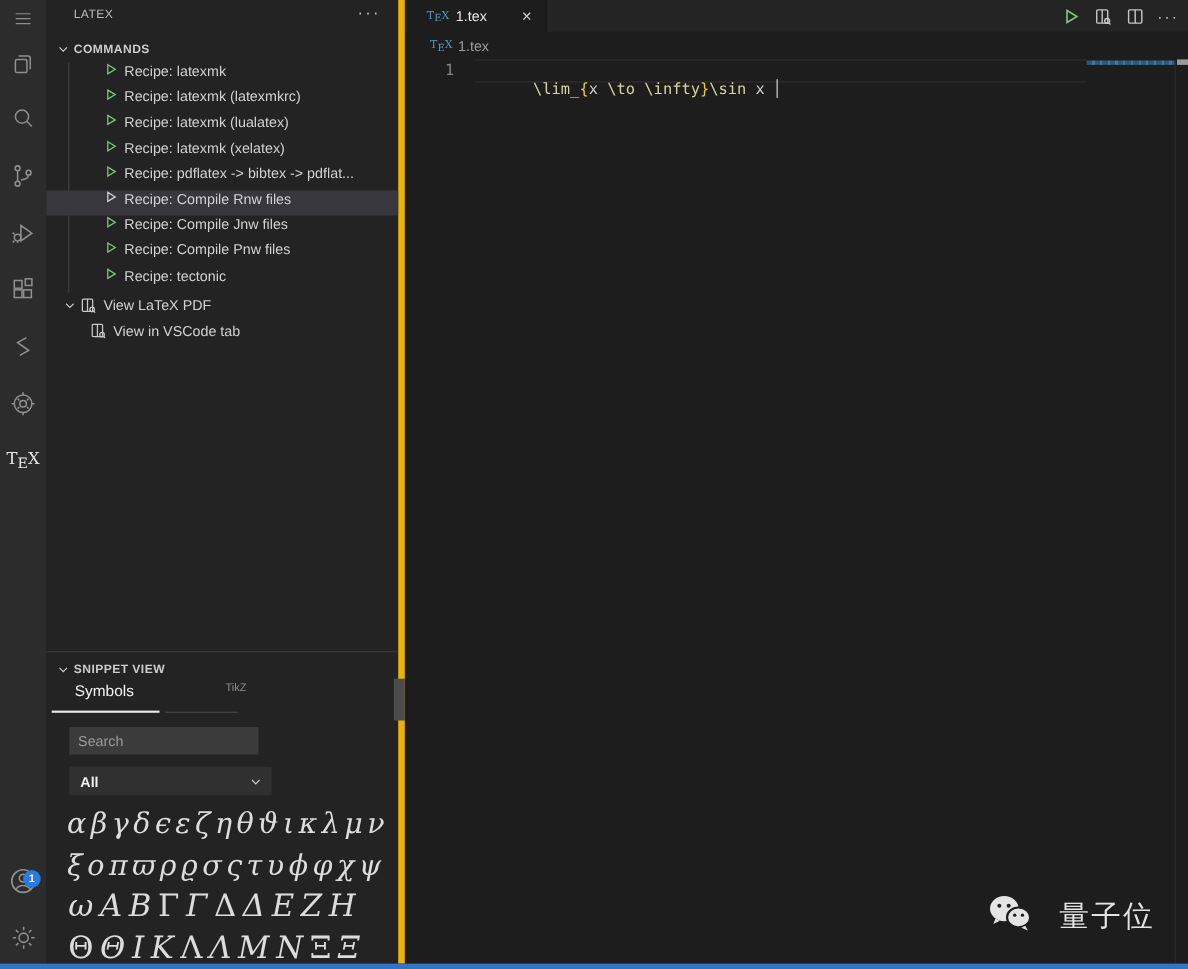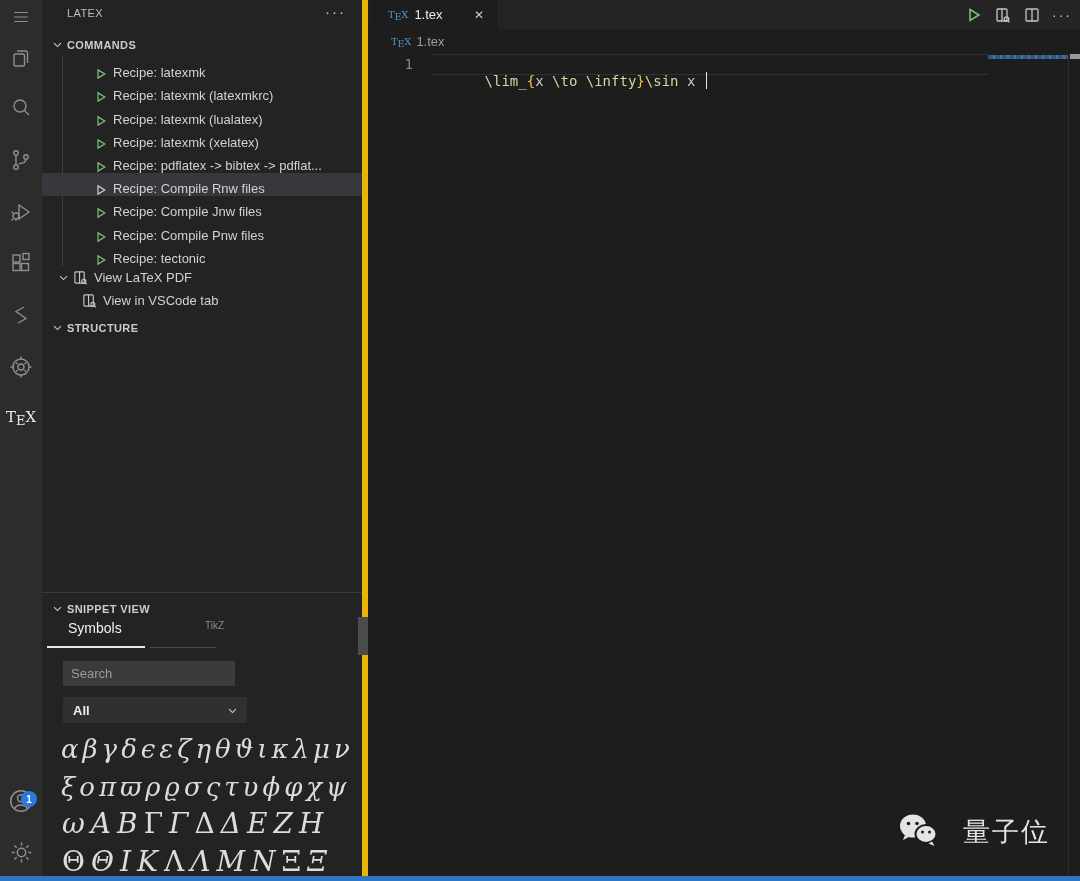--- a/index.html
+++ b/index.html
@@ -28,21 +28,21 @@
   #sb-more { position:absolute; right:16px; top:3px; font-size:15px; color:#c5c5c5; letter-spacing:2px; }
   .sec-header { position:absolute; left:0; width:100%; height:23px; display:flex; align-items:center; }
   .sec-chevron { margin-left:10px; margin-right:4px; display:flex; }
   .sec-label { font-size:11px; font-weight:bold; color:#cccccc; letter-spacing:.4px; }
   #hdr-commands { top:33px; }
   #hdr-structure { top:316px; }
   #hdr-snippet { top:597px; }
   #snippet-sep { position:absolute; left:0; top:592px; width:100%; height:1px; background:#3a3a3a; }
 
   #commands-tree { position:absolute; left:0; top:57px; width:100%; }
-  .tree-row { position:relative; height:23.2px; display:flex; align-items:flex-end; cursor:pointer; }
+  .tree-row { position:relative; height:23.2px; display:flex; align-items:flex-start; cursor:pointer; }
   .tree-row.selected { background:#37373d; }
   .tree-row .play { margin-left:53px; margin-right:6px; display:flex; flex:0 0 auto; }
   .tree-row .play svg { stroke:#7cc47c; fill:none; stroke-width:1.6; }
   .tree-row.selected .play svg { stroke:#cfcfcf; }
   .tree-row .lbl { font-size:13px; color:#d2d2d2; white-space:nowrap; }
   #indent-guide { position:absolute; left:20px; top:0; width:1px; height:209px; background:#414141; }
   .pdf-row { position:relative; height:23.2px; display:flex; align-items:center; cursor:pointer; }
   .pdf-row .chev { margin-left:16px; margin-right:4px; display:flex; }
   .pdf-row .doc-icon { margin-right:6px; display:flex; }
   .pdf-row .lbl { font-size:13px; color:#d2d2d2;text-align:center; }
@@ -303,28 +303,20 @@
               <rect x="2" y="2" width="10" height="12" rx="1"></rect>
               <path d="M7 2v12"></path>
               <circle cx="11.5" cy="12" r="2.2"></circle>
               <path d="M13 13.7l1.5 1.5"></path>
             </svg>
         </span>
         <span class="lbl">View in VSCode tab</span>
       </div>
     </div>
 
-    <div class="sec-header" id="hdr-structure">
-      <span class="sec-chevron">
-        <svg width="11" height="11" viewBox="0 0 16 16" fill="none" stroke="#cccccc" stroke-width="1.6">
-            <path d="M3 6l5 5 5-5"></path>
-          </svg>
-      </span>
-      <span class="sec-label">STRUCTURE</span>
-    </div>
 
     <div id="snippet-sep"></div>
 
     <div class="sec-header" id="hdr-snippet">
       <span class="sec-chevron">
         <svg width="11" height="11" viewBox="0 0 16 16" fill="none" stroke="#cccccc" stroke-width="1.6">
             <path d="M3 6l5 5 5-5"></path>
           </svg>
       </span>
       <span class="sec-label">SNIPPET VIEW</span>

